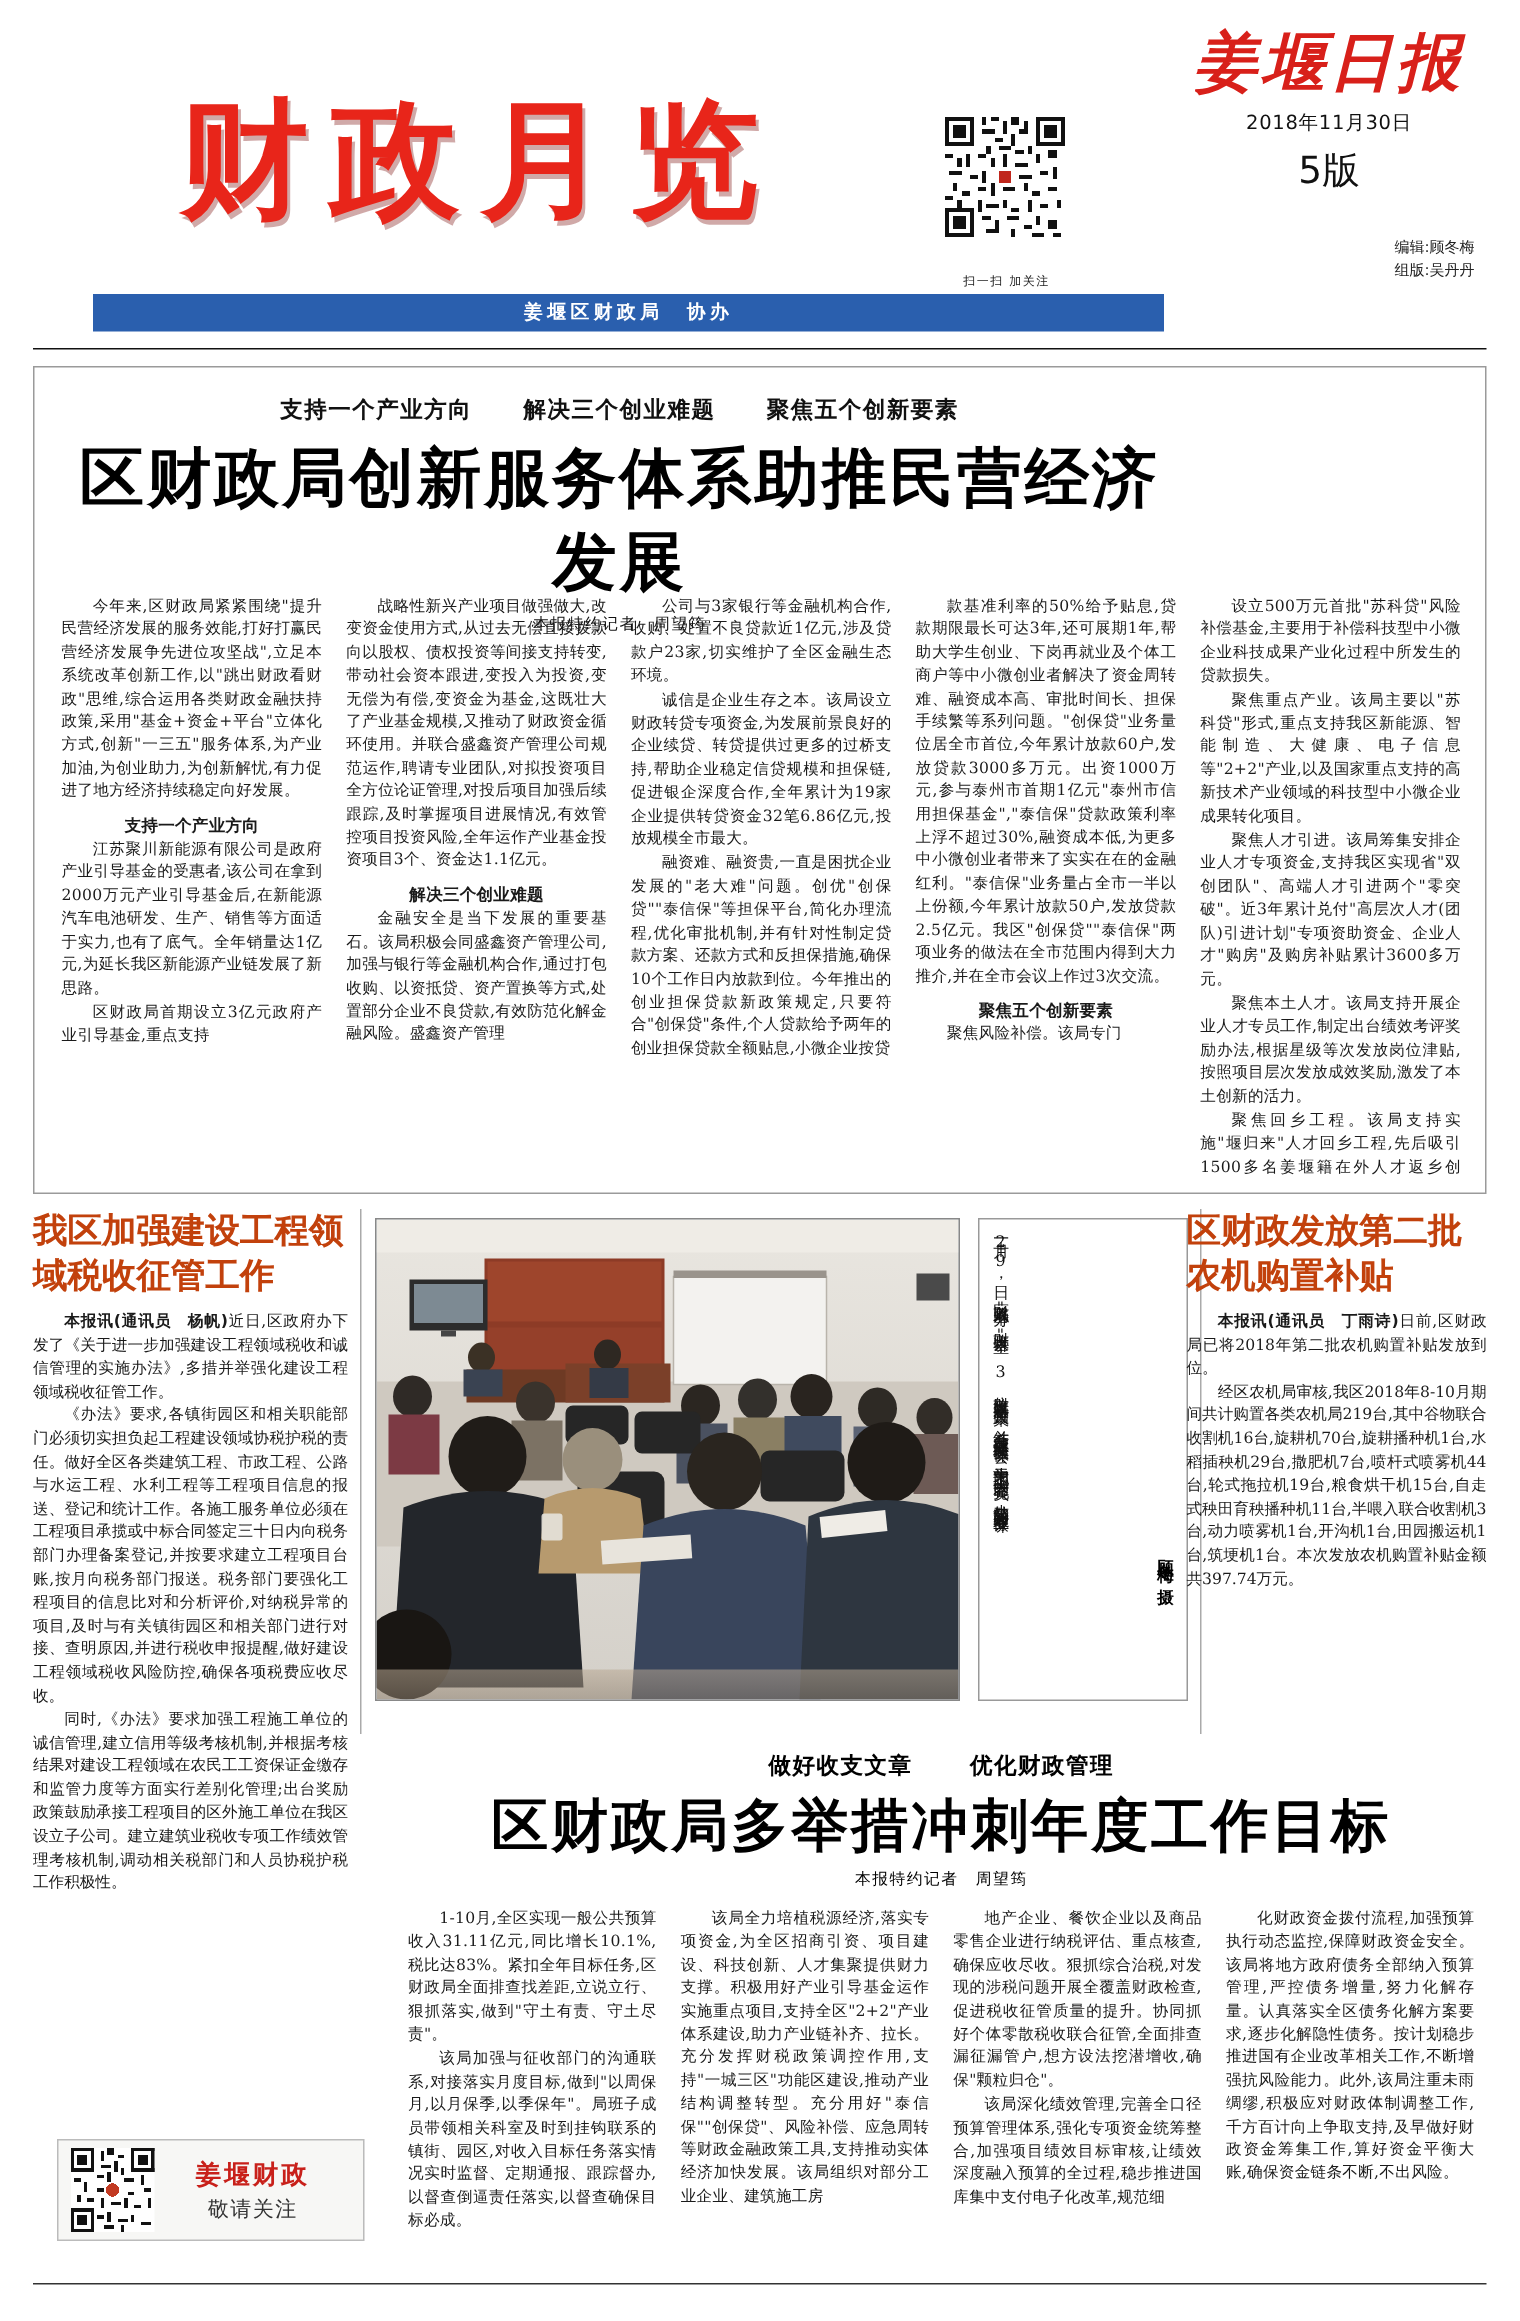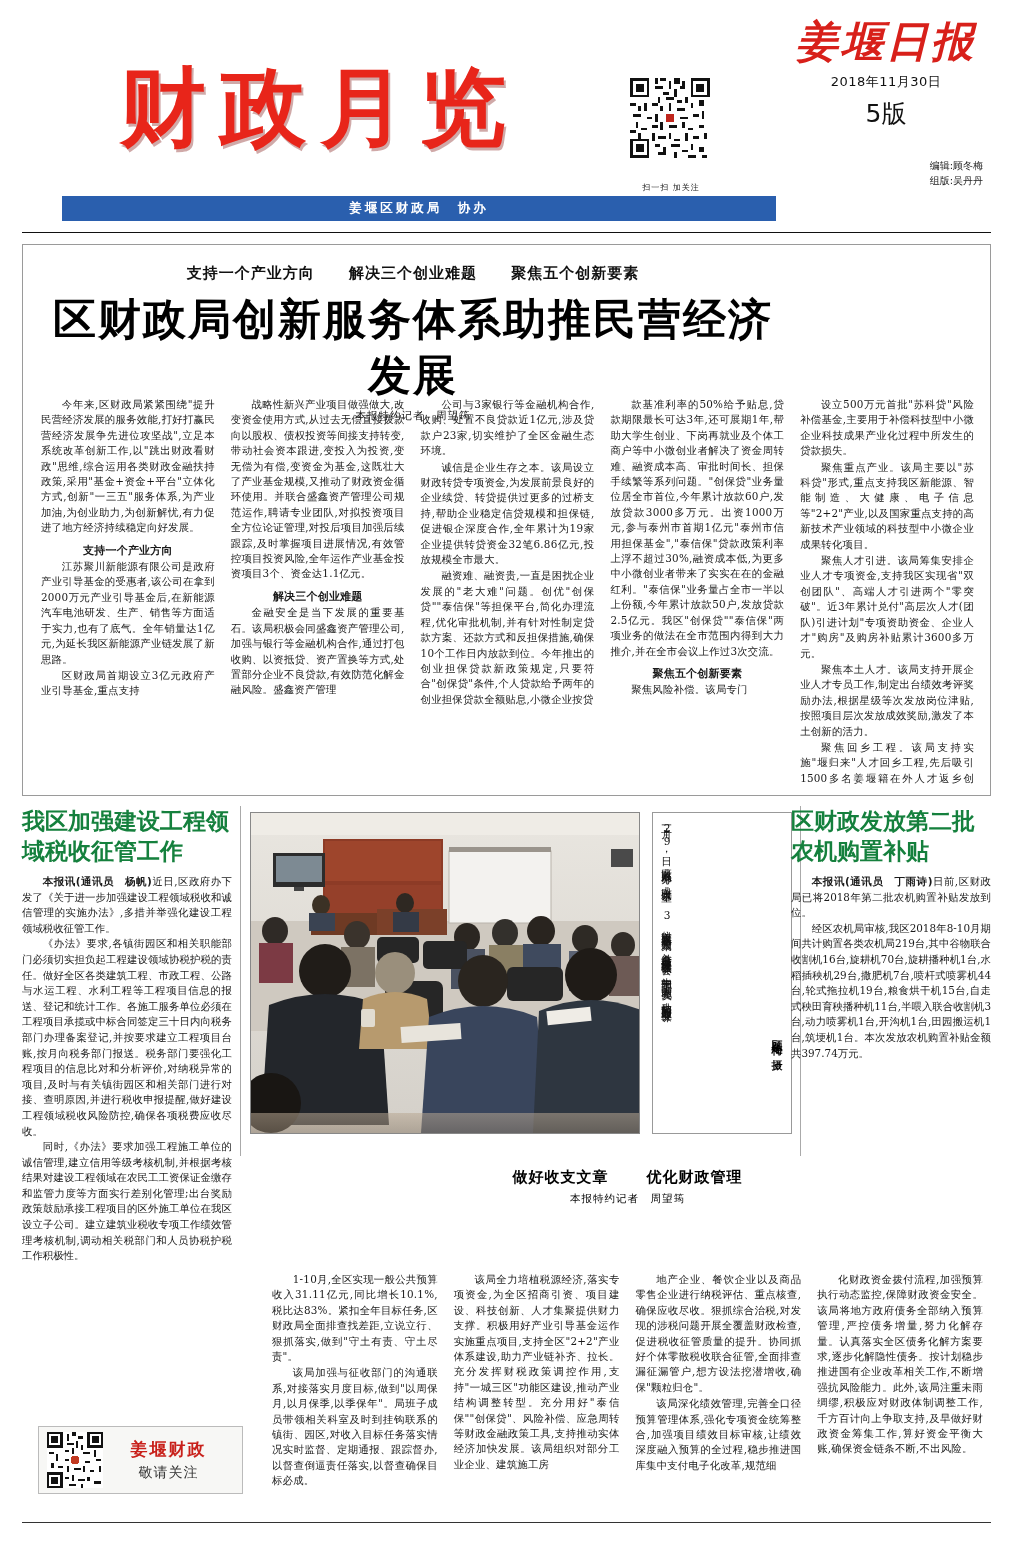--- a/index.html
+++ b/index.html
@@ -116,21 +116,21 @@
   .mid { position: absolute; left: 22px; top: 806px; width: 969px; height: 355px; }
   .mid-left { position: absolute; left: 0; top: 0; width: 210px; height: 355px; }
   .mid-photo { position: absolute; left: 228px; top: 6px; width: 390px; height: 322px;
                 border: 1px solid #888; overflow: hidden; background:#cfd4d8; }
   .mid-cap { position: absolute; left: 630px; top: 6px; width: 140px; height: 322px;
              border: 1px solid #999; background:#fff; padding: 6px 4px; }
   .mid-right { position: absolute; right: 0; top: 0; width: 200px; height: 355px; }
   .vline { position: absolute; width: 1px; background: #aaa; }
 
   .sec-head {
-    font-size: 23px; font-weight: 900; color: #15803d;
+    font-size: 23px; font-weight: 900; color: #c2410c;
     line-height: 30px; letter-spacing: 0px;
     font-family: "DejaVu Sans", sans-serif;
   }
   .sec-byline {
     font-size: 10.5px; font-weight: 700; margin-top: 13px;
     font-family: "DejaVu Sans", sans-serif;
   }
   .sec-body {
     font-size: 10.4px; line-height: 15.6px; color: #1a1a1a;
     text-align: justify; font-family: "DejaVu Serif", serif;
@@ -443,20 +443,21 @@
       </div>
     </div>
   </div>
 
   <div class="art2">
     <div style="position:absolute; left:242px; top:0; width:727px;">
       <div class="kicker2">
         <span>做好收支文章</span>
         <span>优化财政管理</span>
       </div>
+      <div class="headline-2">区财政局多举措冲刺年度工作目标</div>
       <div class="byline2">本报特约记者　周望筠</div>
     </div>
 
     <div class="art2-cols">
       <div class="col">
         <p>1-10月,全区实现一般公共预算收入31.11亿元,同比增长10.1%,税比达83%。紧扣全年目标任务,区财政局全面排查找差距,立说立行、狠抓落实,做到"守土有责、守土尽责"。</p>
         <p>该局加强与征收部门的沟通联系,对接落实月度目标,做到"以周保月,以月保季,以季保年"。局班子成员带领相关科室及时到挂钩联系的镇街、园区,对收入目标任务落实情况实时监督、定期通报、跟踪督办,以督查倒逼责任落实,以督查确保目标必成。</p>
       </div>
       <div class="col">
         <p>该局全力培植税源经济,落实专项资金,为全区招商引资、项目建设、科技创新、人才集聚提供财力支撑。积极用好产业引导基金运作实施重点项目,支持全区"2+2"产业体系建设,助力产业链补齐、拉长。充分发挥财税政策调控作用,支持"一城三区"功能区建设,推动产业结构调整转型。充分用好"泰信保""创保贷"、风险补偿、应急周转等财政金融政策工具,支持推动实体经济加快发展。该局组织对部分工业企业、建筑施工房</p>

